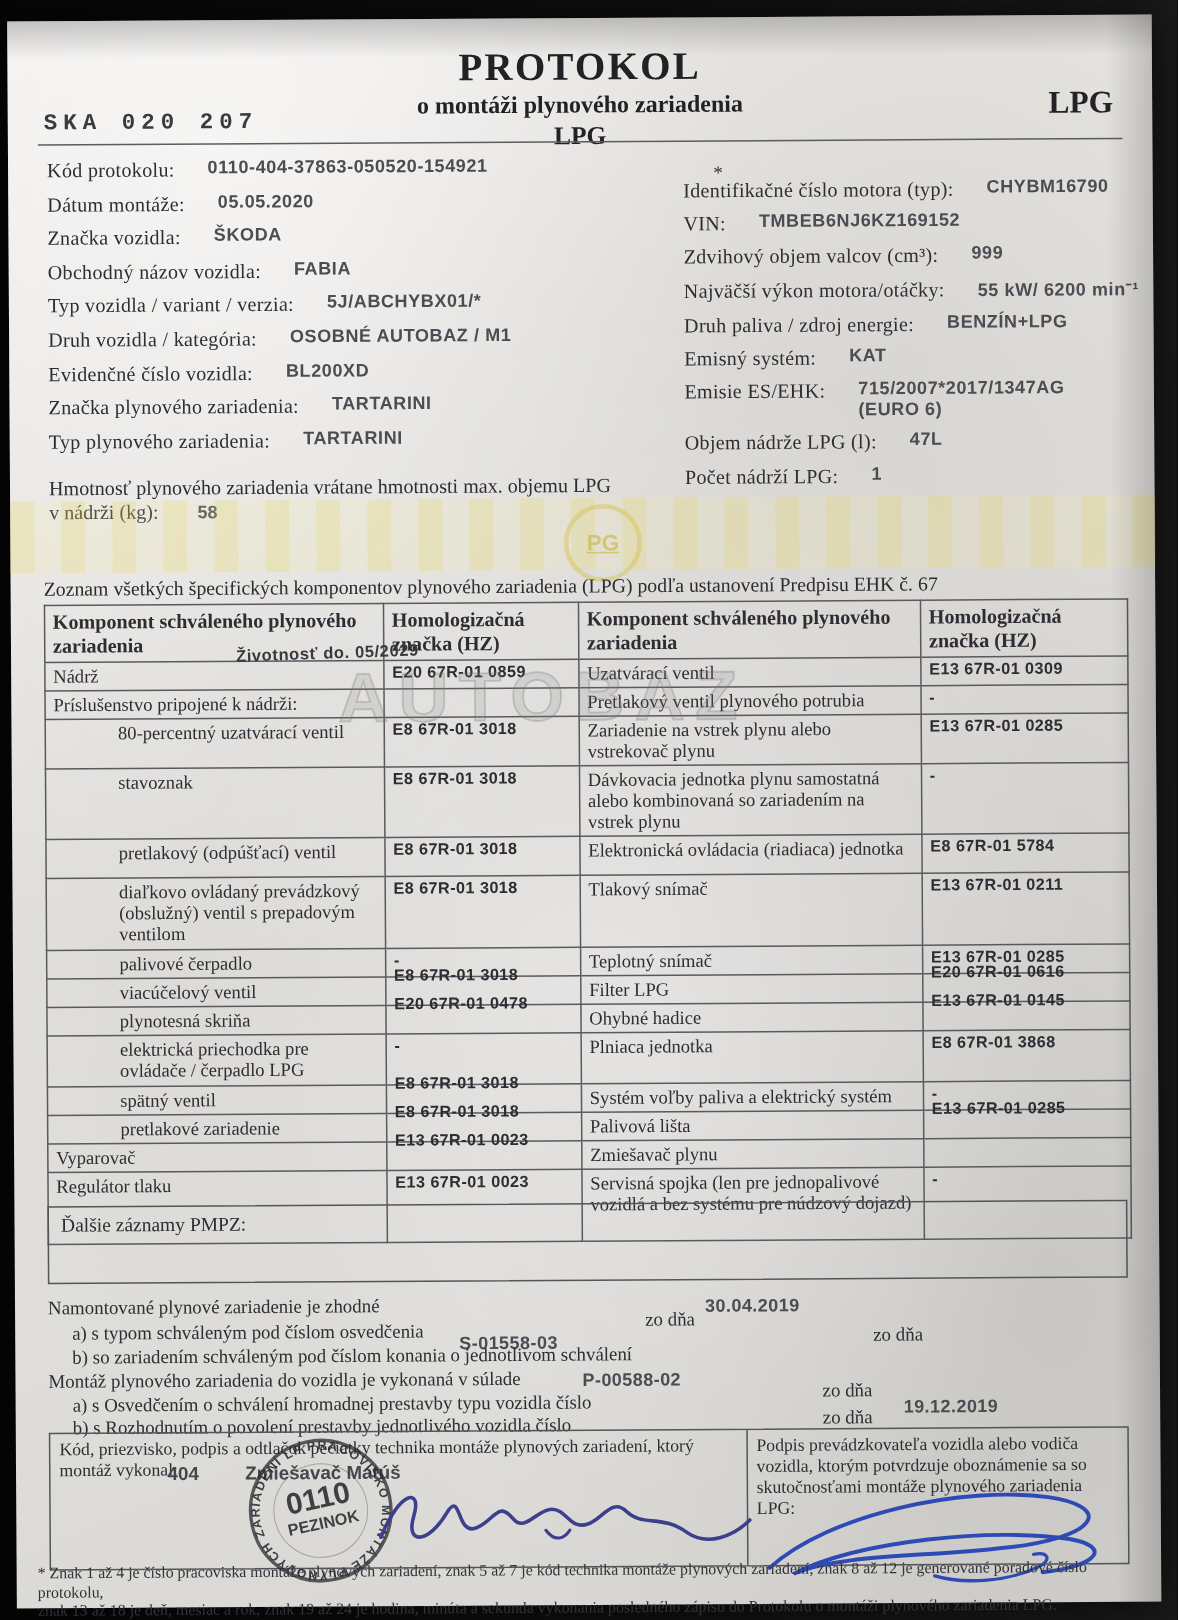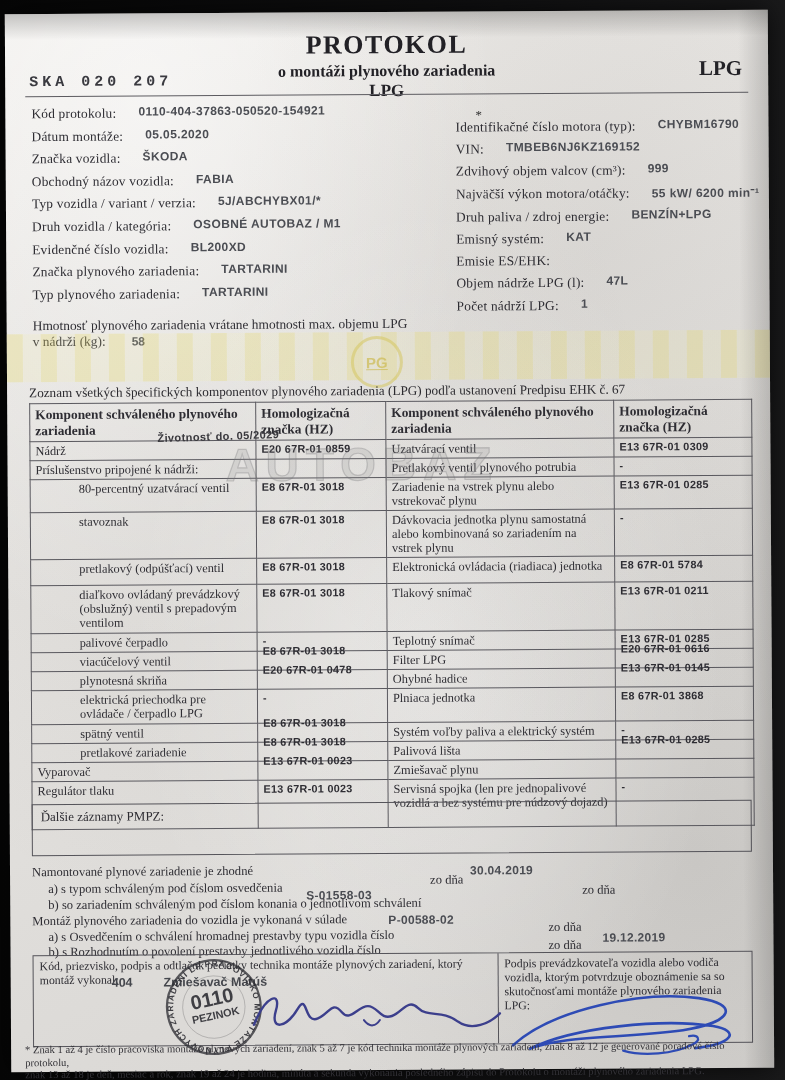--- a/index.html
+++ b/index.html
@@ -41,21 +41,21 @@
   .fvals{display:inline-flex;flex-direction:column;margin-left:22px;transform:translateY(-1px);}
   .fvalue{font-family:"Liberation Sans",sans-serif;font-weight:700;font-size:12px;
     color:#4b4d53;letter-spacing:.4px;white-space:nowrap;}
   .weight{position:absolute;left:26px;top:304px;font-size:13.4px;color:#2e2d33;width:470px;}
   .weight .wv{font-family:"Liberation Sans",sans-serif;font-weight:700;font-size:12px;color:#4b4d53;
     margin-left:26px;}
   
   .band{position:absolute;left:0;right:0;top:320px;height:48px;opacity:.8;
     background:repeating-linear-gradient(90deg,rgba(232,219,110,.40) 0 16px,rgba(244,238,168,.22) 16px 34px);
     filter:blur(.4px);}
-  .emblem{position:absolute;left:344px;top:324px;width:46px;height:46px;border-radius:50%;
+  .emblem{position:absolute;left:369px;top:324px;width:46px;height:46px;border-radius:50%;
     border:3px solid rgba(214,198,96,.55);color:rgba(205,188,88,.75);display:flex;align-items:center;
     justify-content:center;font-family:"Liberation Sans",sans-serif;font-weight:700;font-size:15px;text-decoration:underline;}
 
   
   .zoznam{position:absolute;left:22px;top:371px;font-size:13.2px;color:#2c2b30;width:730px;}
   .tablewrap{position:absolute;left:22px;top:389px;width:722px;height:412px;}
   table.comp{border-collapse:collapse;table-layout:fixed;width:722px;
     border:1.6px solid #4d4c52;}
   table.comp th,table.comp td{border:1px solid #5a595f;vertical-align:top;
     padding:2px 5px;color:#2e2d33;overflow:visible;}
@@ -205,20 +205,24 @@
           </span>
         </div>
         <div class="frow">
           <span class="flabel">Emisný systém:</span>
           <span class="fvals">
             <span class="fvalue">KAT</span>
           </span>
         </div>
         <div class="frow">
           <span class="flabel">Emisie ES/EHK:</span>
+          <span class="fvals">
+            <span class="fvalue">715/2007*2017/1347AG</span>
+            <span class="fvalue">(EURO 6)</span>
+          </span>
         </div>
         <div class="frow">
           <span class="flabel">Objem nádrže LPG (l):</span>
           <span class="fvals">
             <span class="fvalue">47L</span>
           </span>
         </div>
         <div class="frow">
           <span class="flabel">Počet nádrží LPG:</span>
           <span class="fvals">

